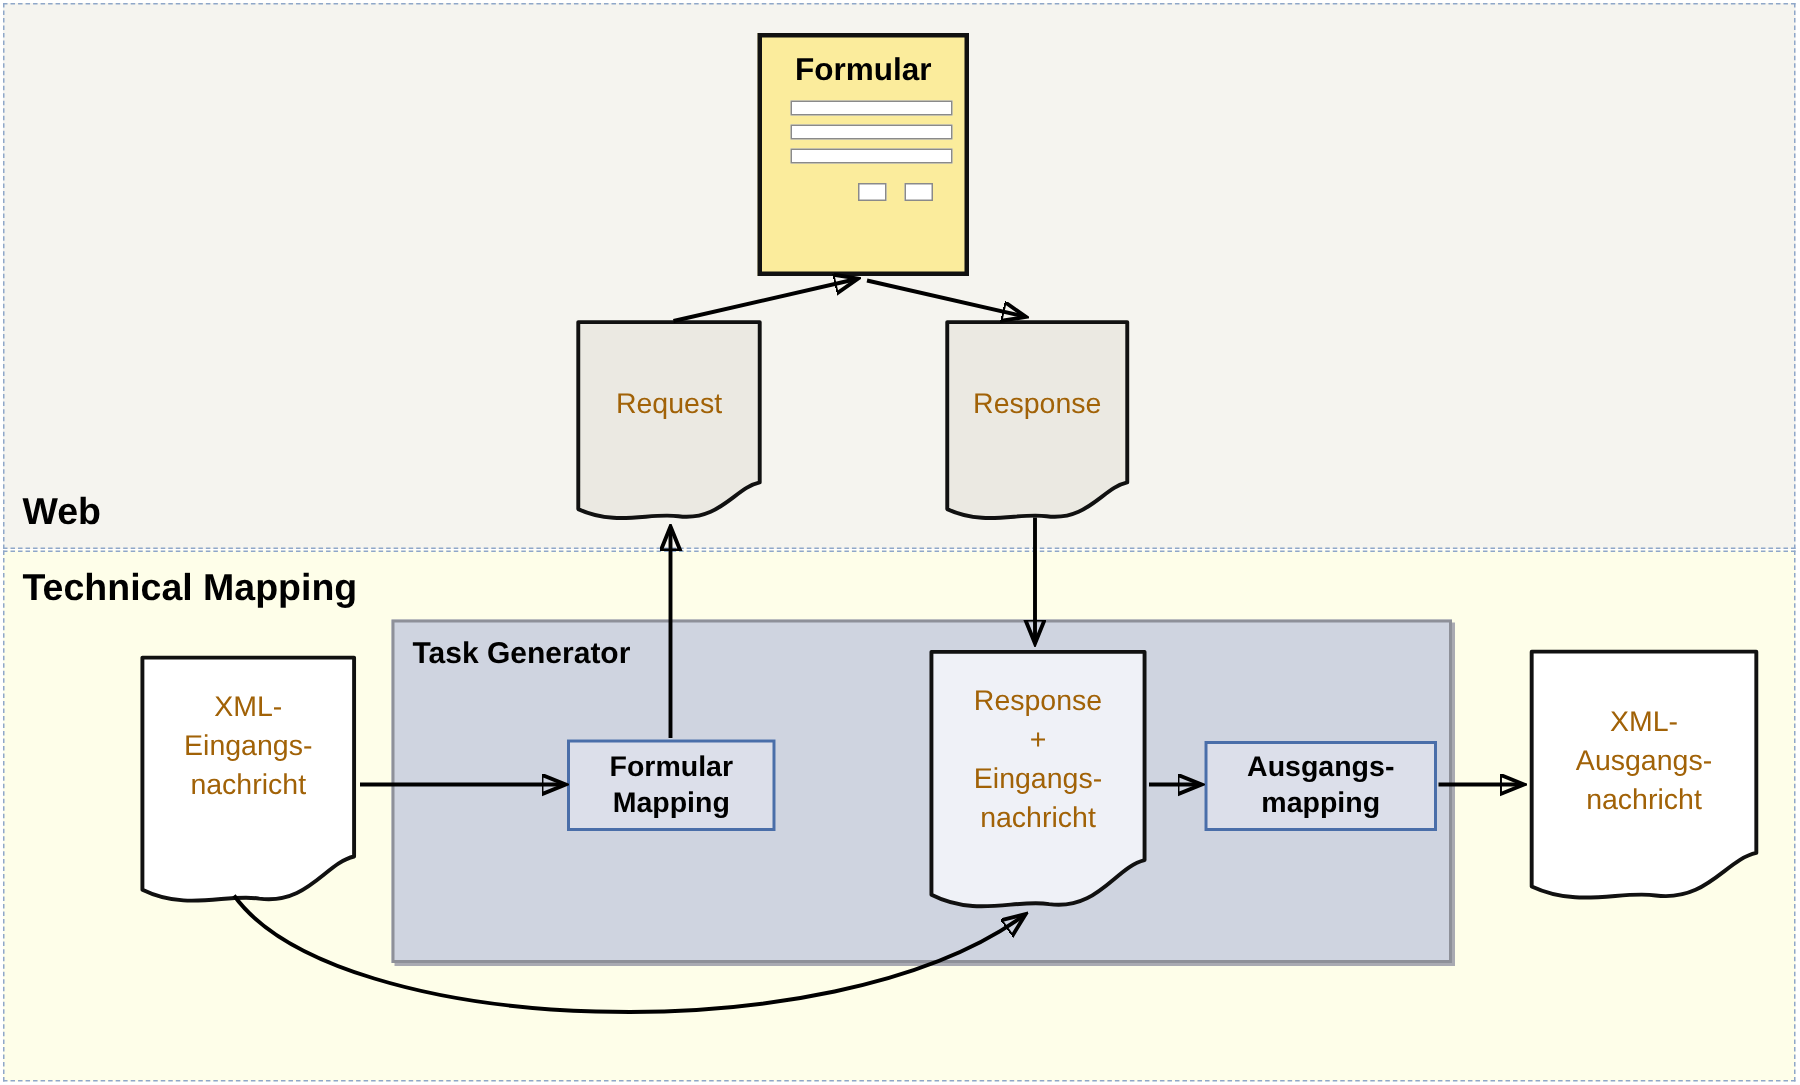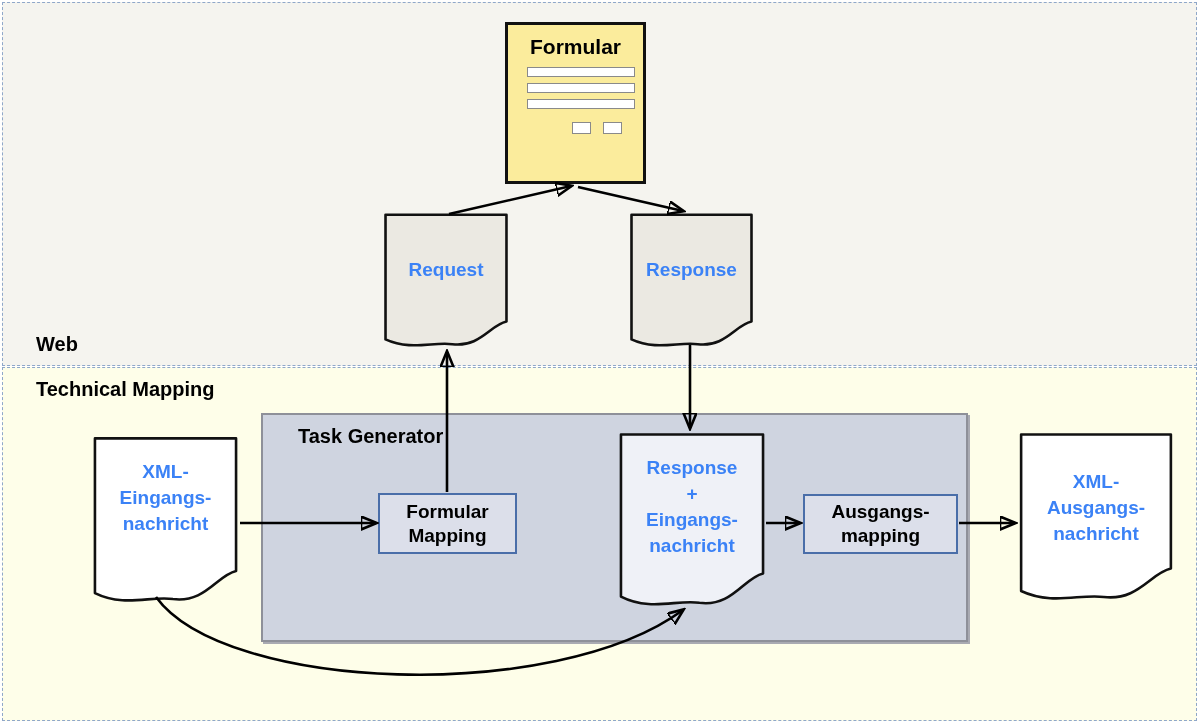--- a/index.html
+++ b/index.html
@@ -9,48 +9,48 @@
     --section-border:#8FA7C9; --arrow:#000000; --line-black:#111111;
   }
   html,body{margin:0;padding:0;background:#fff;}
   .stage{
     position:relative;width:1200px;height:723px;overflow:hidden;background:#fff;
     font-family:"Liberation Sans", sans-serif;color:#111;
   }
   .section{position:absolute;box-sizing:border-box;border:1px dashed var(--section-border);}
   .section.web{left:2px;top:2px;width:1195px;height:364px;background:var(--web-bg);}
   .section.technical{left:2px;top:367px;width:1195px;height:354px;background:var(--technical-bg);}
-  .section-label{position:absolute;font-size:20px;font-weight:bold;color:#000;margin-left:21px;}
+  .section-label{position:absolute;font-size:25px;font-weight:bold;color:#000;}
   .web .section-label{left:12px;bottom:9px;}
   .technical .section-label{left:12px;top:10px;}
 
   .task-generator{
     position:absolute;left:261px;top:413px;width:707px;height:229px;box-sizing:border-box;
     background:var(--task-generator-fill);border:2px solid #8E9099;
     box-shadow:2px 2px 0 #A9AAB2;
   }
-  .tg-label{position:absolute;left:35px;top:10px;font-size:20px;font-weight:bold;color:#000;}
+  .tg-label{position:absolute;left:12px;top:10px;font-size:20px;font-weight:bold;color:#000;}
 
   .formular-card{
     position:absolute;left:505px;top:22px;width:141px;height:162px;box-sizing:border-box;
     background:var(--formular-fill);border:3px solid var(--line-black);
   }
   .formular-title{margin-top:10px;text-align:center;font-size:21px;font-weight:bold;color:#000;}
   .f-bar{position:absolute;left:19px;width:108px;height:10px;background:#fff;border:1px solid #8a8a8a;box-sizing:border-box;}
   .f-bar.b1{top:42px;} .f-bar.b2{top:58px;} .f-bar.b3{top:74px;}
   .f-check{position:absolute;top:97px;width:19px;height:12px;background:#fff;border:1px solid #8a8a8a;box-sizing:border-box;}
   .f-check.c1{left:64px;} .f-check.c2{left:95px;}
 
   .doc{position:absolute;}
   .doc-shape{position:absolute;left:0;top:0;width:100%;height:100%;overflow:visible;}
   .doc-shape path{stroke:var(--line-black);stroke-width:2.6;vector-effect:non-scaling-stroke;stroke-linejoin:round;}
   .doc-label{
     position:relative;width:100%;height:100%;display:flex;flex-direction:column;
     align-items:center;justify-content:center;text-align:center;
-    font-size:19px;line-height:26px;color:#3b82f6;font-weight:bold;
+    font-size:19px;line-height:26px;color:#a16207;
   }
   .doc-request{left:383px;top:212px;width:126px;height:137px;}
   .doc-response{left:629px;top:212px;width:125px;height:137px;}
   .doc-request .doc-label,.doc-response .doc-label{padding-bottom:21px;box-sizing:border-box;}
   .doc-xml-in{left:92px;top:435px;width:147px;height:170px;}
   .doc-xml-in .doc-label{padding-bottom:44px;box-sizing:border-box;}
   .doc-resp-eing{left:618px;top:431px;width:148px;height:178px;}
   .doc-resp-eing .doc-label{padding-bottom:26px;box-sizing:border-box;}
   .doc-xml-out{left:1018px;top:431px;width:156px;height:172px;}
   .doc-xml-out .doc-label{padding-bottom:18px;box-sizing:border-box;}

